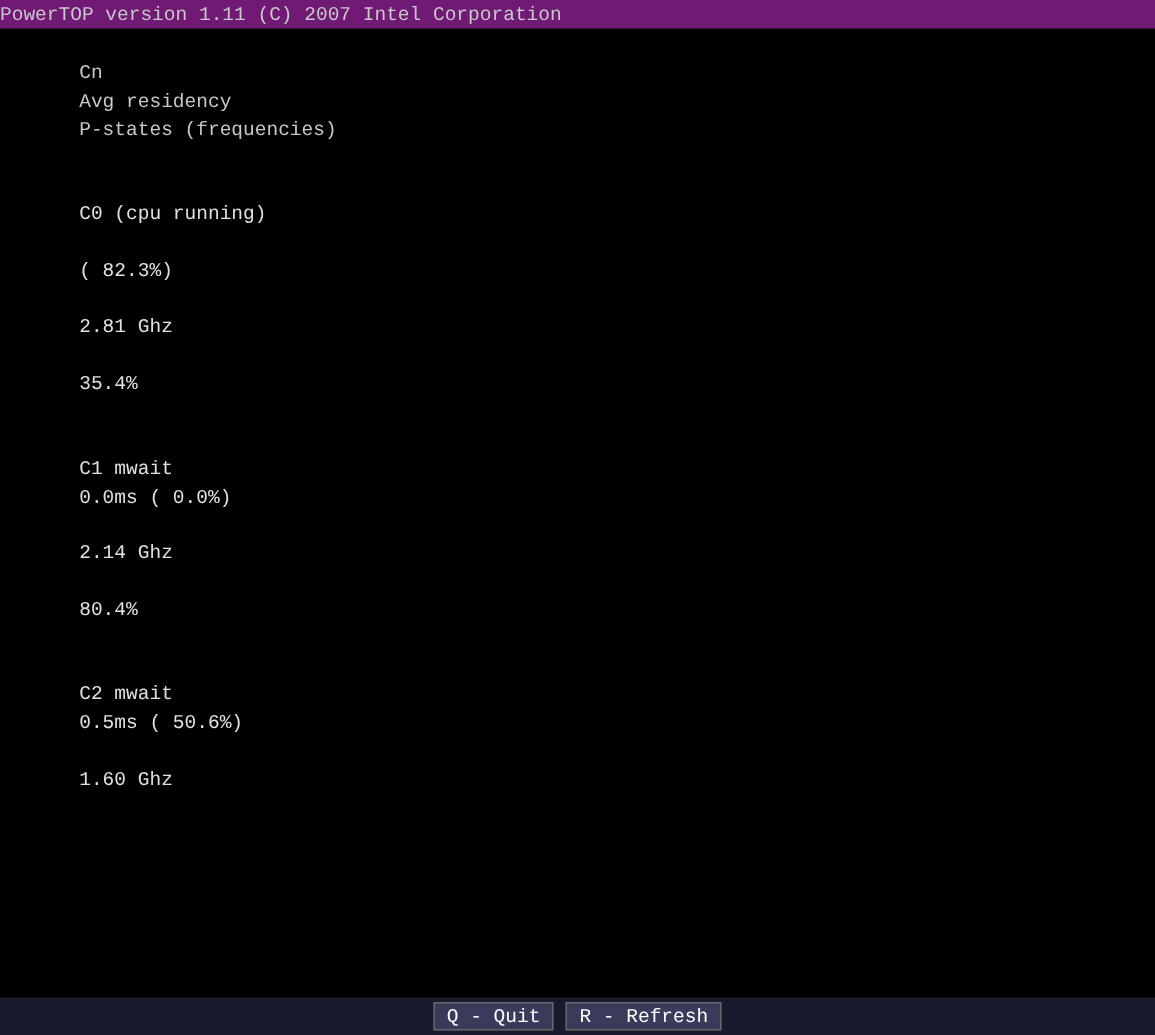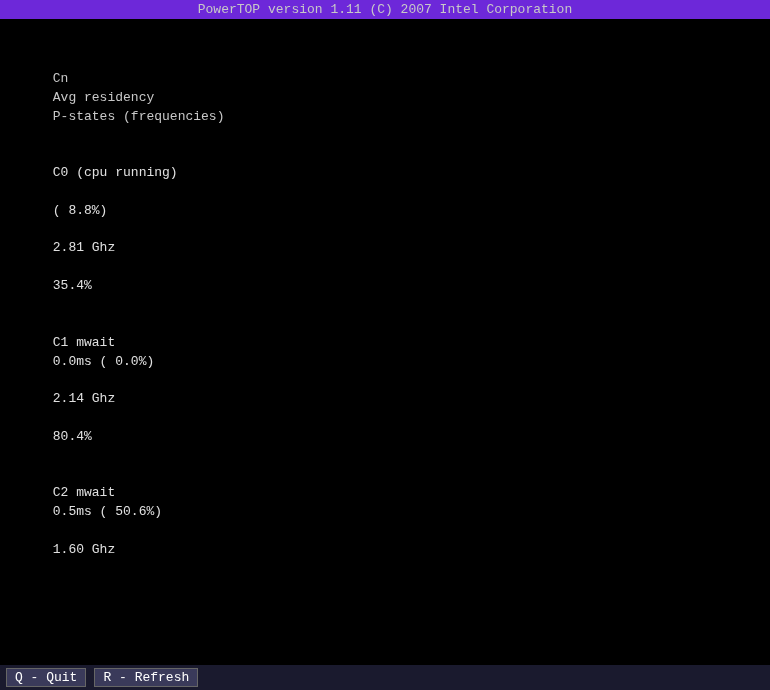--- a/index.html
+++ b/index.html
@@ -12,48 +12,48 @@
       height: 690px;
       overflow: hidden;
     }
     .terminal {
       width: 770px;
       height: 690px;
       display: flex;
       flex-direction: column;
     }
     .title-bar {
-      background: #6d28d9;
+      background: #701a75;
       color: #c8c8c8;
-      text-align: center;
+      text-align: left;
       padding: 2px 0;
       font-size: 13px;
       flex-shrink: 0;
     }
     .content {
       flex: 1;
-      padding: 16px 6px;
+      padding: 2px 6px;
       overflow: hidden;
-      margin-top: 16px;
     }
     .line {
       line-height: 1.45;
       white-space: pre;
     }
     .header-row {
       color: #c8c8c8;
     }
     .bottom-bar {
       background: #1a1a2e;
       color: #c8c8c8;
       padding: 3px 6px;
       flex-shrink: 0;
       display: flex;
       gap: 8px;
       align-items: center;
+      justify-content: center;
     }
     .key-btn {
       background: #3a3a5a;
       color: #ffffff;
       padding: 1px 8px;
       border: 1px solid #666;
       cursor: pointer;
       font-family: 'Courier New', Courier, monospace;
       font-size: 13px;
     }
@@ -71,21 +71,21 @@
 
     <div class="line header-row">
       <span>Cn              </span>
       <span>Avg residency         </span>
       <span>P-states (frequencies)</span>
     </div>
 
     <div class="line">
       <span class="bright">C0 (cpu running)    </span>
       <span>          </span>
-      <span class="bright">( 8.8%)    </span>
+      <span class="bright">( 82.3%)    </span>
       <span>     </span>
       <span class="bright">2.81 Ghz</span>
       <span>  </span>
       <span class="bright">35.4%</span>
     </div>
     <div class="line">
       <span class="bright">C1 mwait            </span>
       <span class="bright">0.0ms ( 0.0%)    </span>
       <span>     </span>
       <span class="bright">2.14 Ghz</span>

